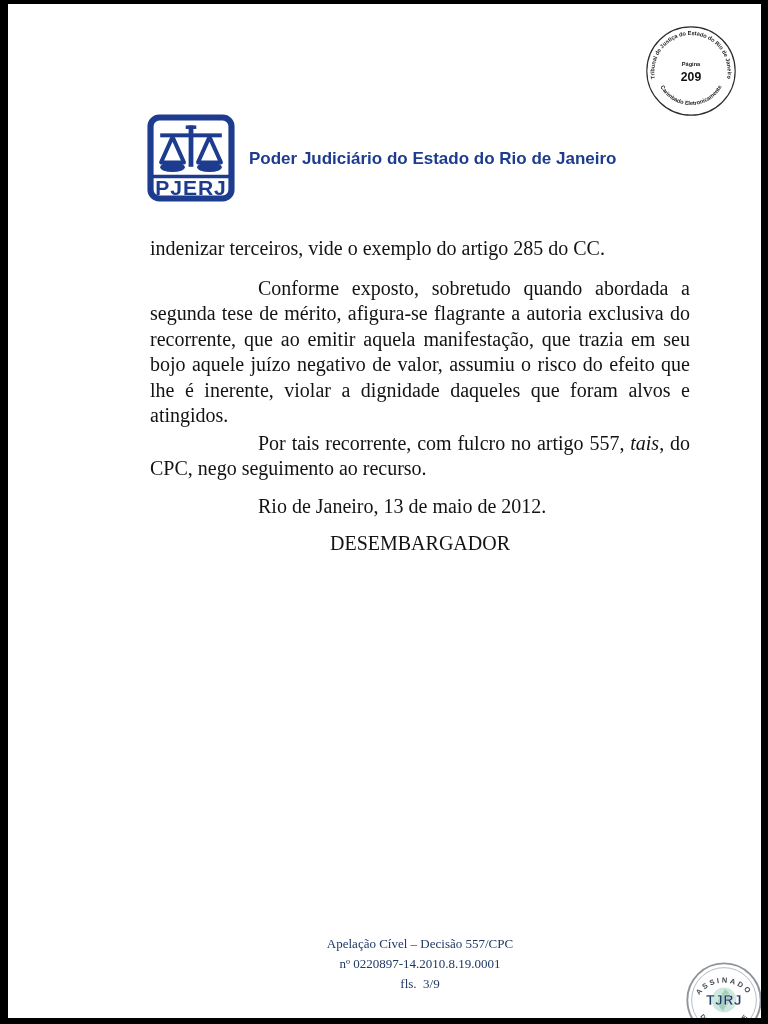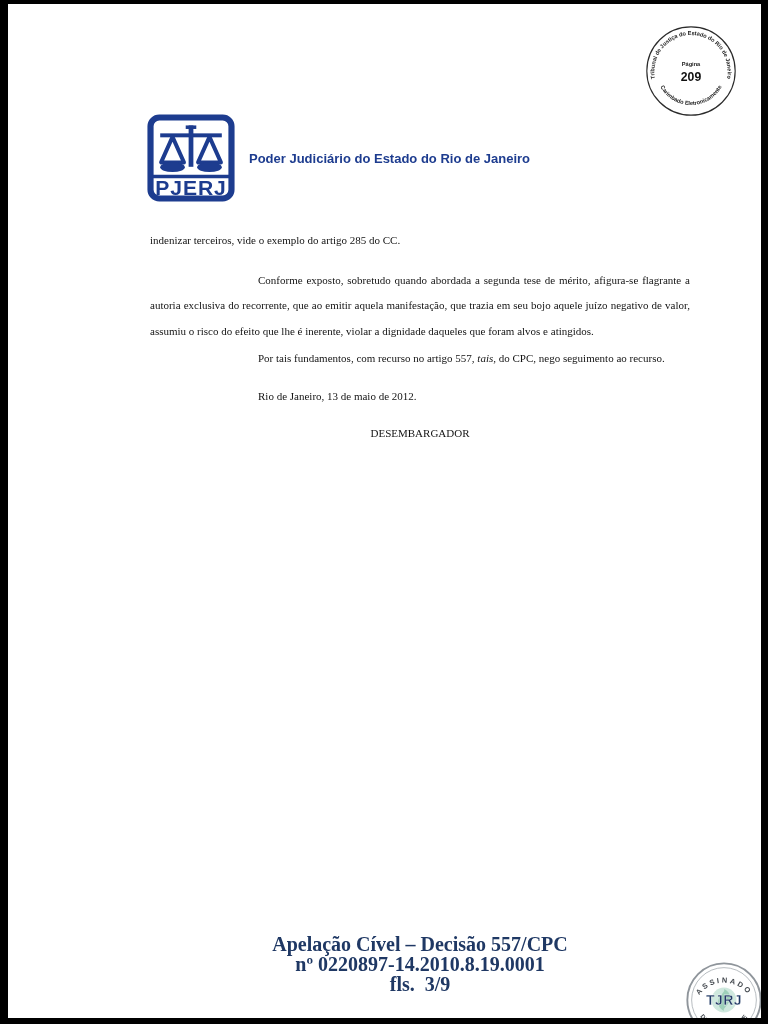--- a/index.html
+++ b/index.html
@@ -10,33 +10,33 @@
   .page{
     position:absolute;left:8px;top:4px;width:753px;height:1014px;
     background:#fff;overflow:hidden;
   }
   
   .stamp-top{position:absolute;left:636px;top:20px;width:94px;height:94px;}
   
   .brand{position:absolute;left:139px;top:110px;display:flex;align-items:center;}
   .logo{width:88px;height:88px;flex:0 0 auto;}
   .brand-text{margin-left:14px;font-family:"Liberation Sans",sans-serif;
-    font-weight:bold;color:#1d3c8f;font-size:13px;line-height:23px;}
+    font-weight:bold;color:#1d3c8f;font-size:17px;line-height:23px;}
   
-  .doc-body{position:absolute;left:142px;top:224px;width:540px;
-    font-size:11px;line-height:25.5px;color:#131313;text-align:justify;font-family:Liberation Serif, serif;}
+  .doc-body{position:absolute;left:142px;top:232px;width:540px;
+    font-size:20px;line-height:25.5px;color:#131313;text-align:justify;font-family:Liberation Serif, serif;}
   .doc-body p{margin:0 0 14px 0;}
   .doc-body p.indent{text-indent:108px;}
   .doc-body p.p2{margin-bottom:2px;}
   .doc-body p.p3{margin-bottom:12px;}
   .date-line{text-indent:108px;margin-bottom:34px;}
   .signature{ text-align:center;line-height:21.5px;text-indent:0;}
   
   .doc-footer{position:absolute;left:142px;top:930px;width:540px;
-    text-align:center;color:#1f3864;font-weight:bold;font-size:20px;
+    text-align:center;color:#1f3864;font-weight:normal;font-size:13px;
     line-height:20px;}
   .doc-footer div{white-space:pre;}
   
   .stamp-bottom{position:absolute;left:677px;top:957px;width:78px;height:78px;}
   .curved{font-family:"Liberation Sans",sans-serif;}
   i{font-style:italic;}
 </style>
 </head>
 <body>
 
@@ -74,21 +74,21 @@
       <text x="50" y="92.5" text-anchor="middle" font-family="Liberation Sans, sans-serif" font-weight="bold" font-size="24" fill="#1d3c8f" letter-spacing="1">PJERJ</text>
     </svg>
     <div class="brand-text">
       <div>Poder Judiciário do Estado do Rio de Janeiro</div>
     </div>
   </div>
 
   <div class="doc-body">
     <p>indenizar terceiros, vide o exemplo do artigo 285 do CC.</p>
     <p class="indent p2">Conforme exposto, sobretudo quando abordada a segunda tese de mérito, afigura-se flagrante a autoria exclusiva do recorrente, que ao emitir aquela manifestação, que trazia em seu bojo aquele juízo negativo de valor, assumiu o risco do efeito que lhe é inerente, violar a dignidade daqueles que foram alvos e atingidos.</p>
-    <p class="indent p3"><span>Por tais fundamentos, com recurso no artigo 557, </span><i>tais</i><span>, do CPC, nego seguimento ao recurso.</span></p>
+    <p class="indent p3"><span>Por tais recorrente, com fulcro no artigo 557, </span><i>tais</i><span>, do CPC, nego seguimento ao recurso.</span></p>
     <p class="date-line">Rio de Janeiro, 13 de maio de 2012.</p>
     <div class="signature">
       <div>DESEMBARGADOR</div>
     </div>
   </div>
 
   <div class="doc-footer">
     <div>Apelação Cível – Decisão 557/CPC</div>
     <div>nº 0220897-14.2010.8.19.0001</div>
     <div>fls.  3/9</div>

